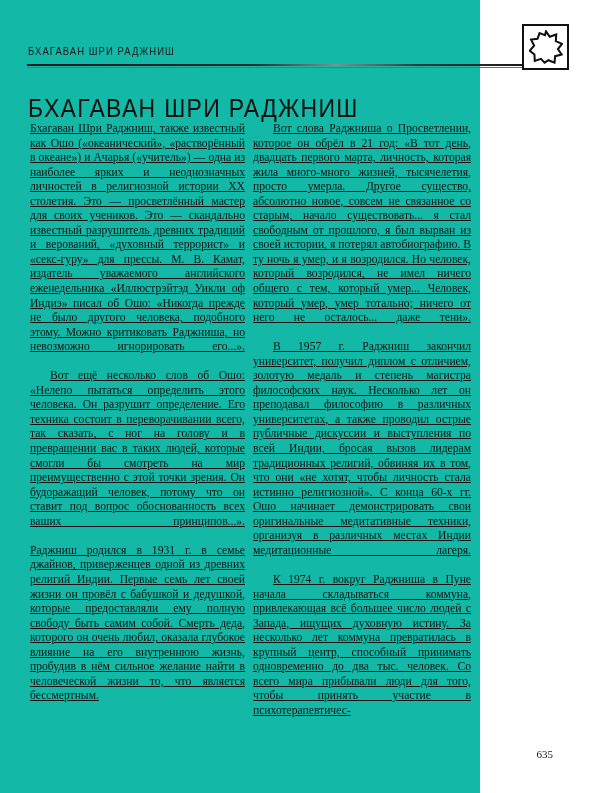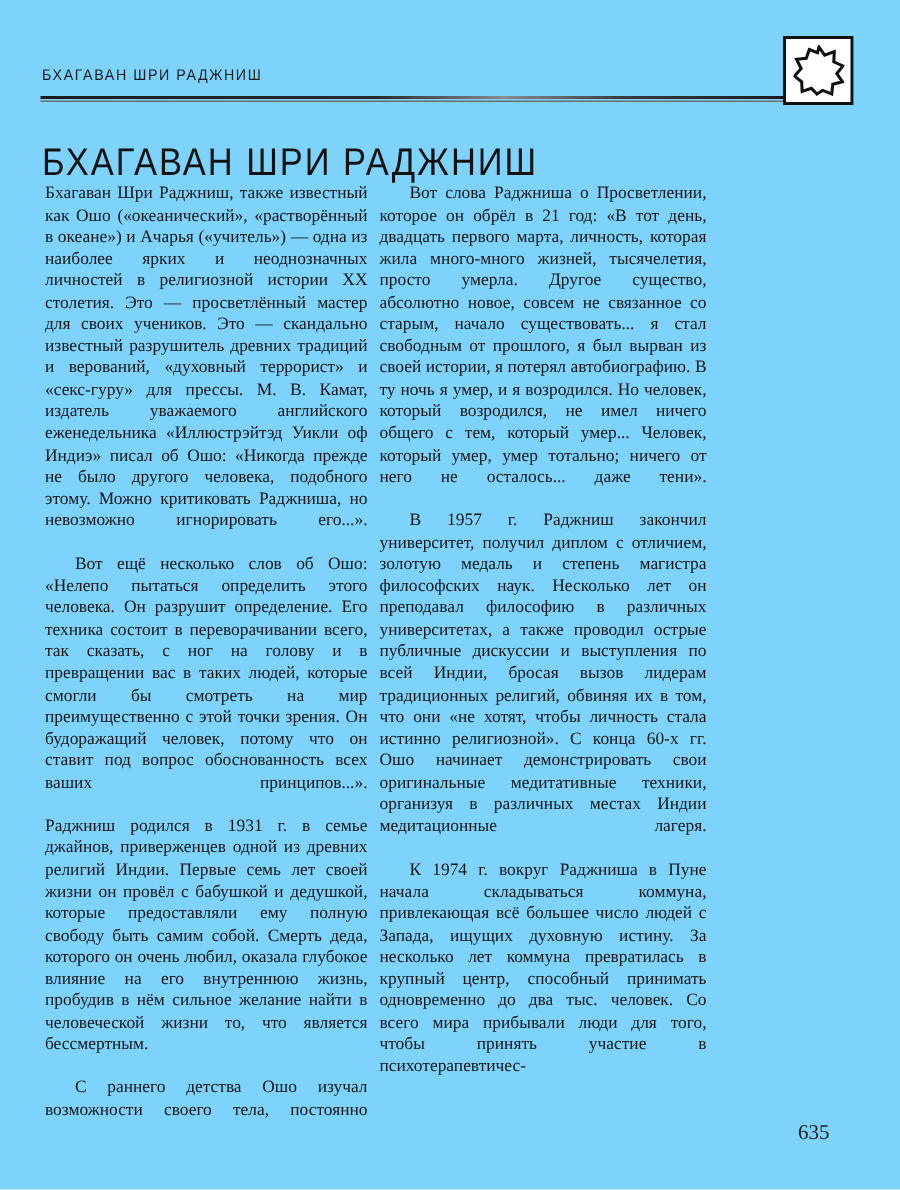--- a/index.html
+++ b/index.html
@@ -12,23 +12,23 @@
     height: 793px;
     position: relative;
     font-family: "Liberation Serif", "DejaVu Serif", serif;
     color: #141414;
     overflow: hidden;
   }
 
   .page {
     position: absolute;
     inset: 0;
-    width: 600px;
+    width: 480px;
     height: 793px;
-    background: #7dd3fc;
+    background: #14b8a6;
   }
 
   
   .running-head {
     position: absolute;
     left: 28px;
     top: 45px;
     font-family: "Liberation Sans", "DejaVu Sans", sans-serif;
     font-size: 9.5px;
     letter-spacing: 1.05px;
@@ -106,20 +106,21 @@
     -webkit-hyphens: none;
     hyphens: none;
   }
   .col-left  { left: 30px; }
   .col-right { left: 253px; width: 218px; }
 
   .col p {
     margin: 0;
     text-indent: 20px;
     text-align: justify;
+    text-decoration: underline;
   }
   .col p.noindent { text-indent: 0; }
 
   .section-heading {
     margin: 17px 0 12px 0;
     font-family: "Liberation Serif", "DejaVu Serif", serif;
     font-size: 12.4px;
     letter-spacing: 0.9px;
     text-indent: 0;
     text-align: left;
@@ -134,21 +135,21 @@
   }
 
   
   .folio {
     position: absolute;
     left: 0;
     top: 748px;
     width: 553px;
     text-align: right;
     font-family: "Liberation Serif", "DejaVu Serif", serif;
-    font-size: 14px;
+    font-size: 11px;
     color: #1a1a1a;
   }
 </style>
 </head>
 <body>
 
 <div class="page">
 
   <div class="running-head">БХАГАВАН ШРИ РАДЖНИШ</div>
 
@@ -162,21 +163,20 @@
       <polygon points="50,4 61,20 80,13 79,33 97,41 85,56 96,72 77,77 75,96 57,89 46,96 35,85 17,91 16,72 2,61 15,46 6,28 25,26 31,9 47,15" fill="#ffffff" stroke="#111111" stroke-width="6" stroke-linejoin="miter"></polygon>
     </svg>
   </div>
 
   <h1 class="page-title">БХАГАВАН ШРИ РАДЖНИШ</h1>
 
   <div class="col col-left">
     <p class="noindent">Бхагаван Шри Раджниш, также известный как Ошо («океанический», «растворённый в океане») и Ачарья («учитель») — одна из наиболее ярких и неоднозначных личностей в религиозной истории XX столетия. Это — просветлённый мастер для своих учеников. Это — скандально известный разрушитель древних традиций и верований, «духовный террорист» и «секс-гуру» для прессы. М. В. Камат, издатель уважаемого английского еженедельника «Иллюстрэйтэд Уикли оф Индиэ» писал об Ошо: «Никогда прежде не было другого человека, подобного этому. Можно критиковать Раджниша, но невозможно игнорировать его...».</p>
     <p>Вот ещё несколько слов об Ошо: «Нелепо пытаться определить этого человека. Он разрушит определение. Его техника состоит в переворачивании всего, так сказать, с ног на голову и в превращении вас в таких людей, которые смогли бы смотреть на мир преимущественно с этой точки зрения. Он будоражащий человек, потому что он ставит под вопрос обоснованность всех ваших принципов...».</p>
     <p class="noindent">Раджниш родился в 1931 г. в семье джайнов, приверженцев одной из древних религий Индии. Первые семь лет своей жизни он провёл с бабушкой и дедушкой, которые предоставляли ему полную свободу быть самим собой. Смерть деда, которого он очень любил, оказала глубокое влияние на его внутреннюю жизнь, пробудив в нём сильное желание найти в человеческой жизни то, что является бессмертным.</p>
-    <p>С раннего детства Ошо изучал возможности своего тела, постоянно</p>
   </div>
 
   <div class="col col-right">
     <p>Вот слова Раджниша о Просветлении, которое он обрёл в 21 год: «В тот день, двадцать первого марта, личность, которая жила много-много жизней, тысячелетия, просто умерла. Другое существо, абсолютно новое, совсем не связанное со старым, начало существовать... я стал свободным от прошлого, я был вырван из своей истории, я потерял автобиографию. В ту ночь я умер, и я возродился. Но человек, который возродился, не имел ничего общего с тем, который умер... Человек, который умер, умер тотально; ничего от него не осталось... даже тени».</p>
     <p>В 1957 г. Раджниш закончил университет, получил диплом с отличием, золотую медаль и степень магистра философских наук. Несколько лет он преподавал философию в различных университетах, а также проводил острые публичные дискуссии и выступления по всей Индии, бросая вызов лидерам традиционных религий, обвиняя их в том, что они «не хотят, чтобы личность стала истинно религиозной». С конца 60-х гг. Ошо начинает демонстрировать свои оригинальные медитативные техники, организуя в различных местах Индии медитационные лагеря.</p>
     <p>К 1974 г. вокруг Раджниша в Пуне начала складываться коммуна, привлекающая всё большее число людей с Запада, ищущих духовную истину. За несколько лет коммуна превратилась в крупный центр, способный принимать одновременно до два тыс. человек. Со всего мира прибывали люди для того, чтобы принять участие в психотерапевтичес-</p>
   </div>
 
   <div class="folio">635</div>
 

